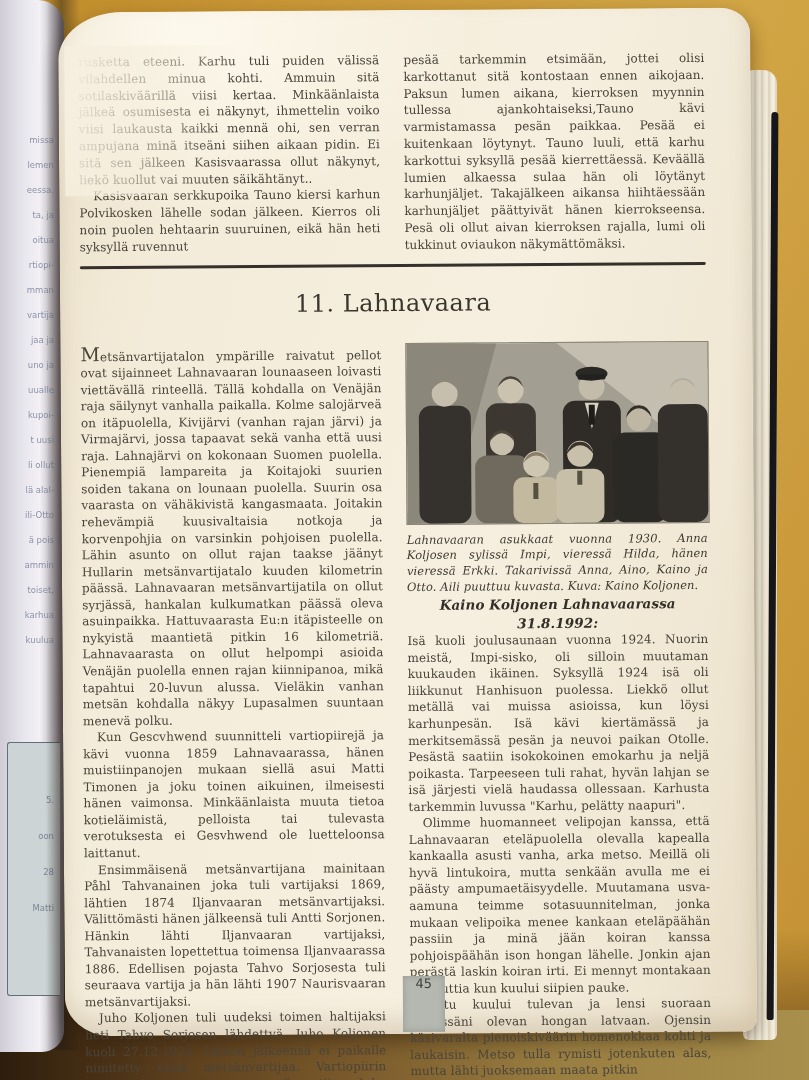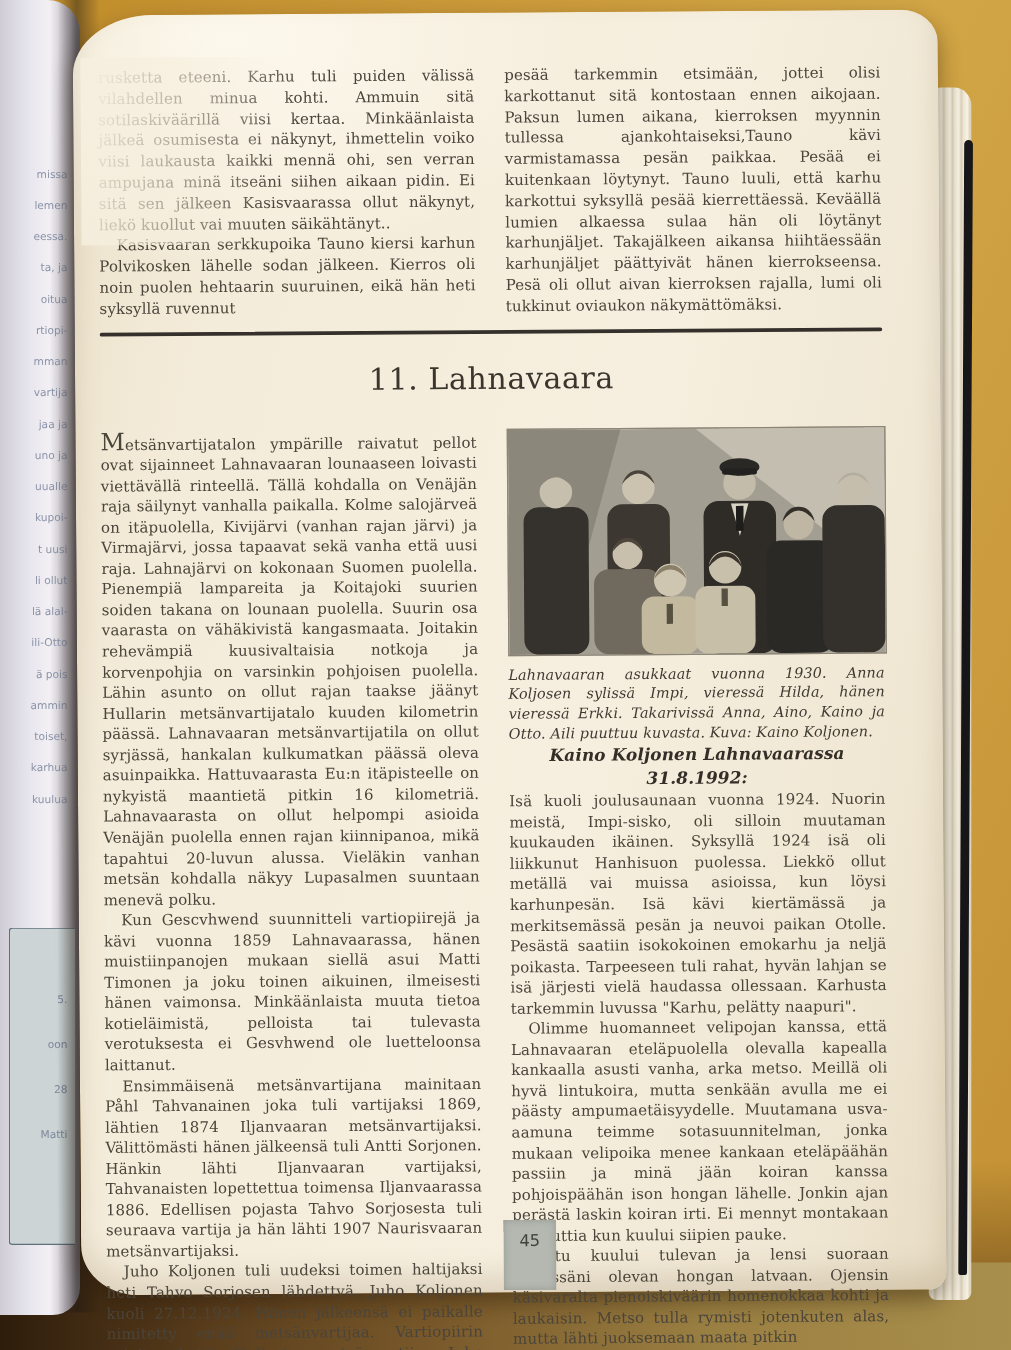--- a/index.html
+++ b/index.html
@@ -67,21 +67,21 @@
   
   .photo-frame{width:301px;height:180px;border:1px solid #8c8576;background:#aaa59a;
     box-shadow:0 0 0 2px #efe8d6 inset;margin-bottom:8px;}
   .photo-frame svg{display:block;width:100%;height:100%;}
   .caption{font-style:italic;font-size:11.5px;line-height:1.38;color:#3f3a32;margin:2px 0 14px 0;}
   .testimony-h{font-weight:bold;font-style:italic;font-size:13.5px;color:#332e27;margin:0 0 6px 0;
     text-align:center;}
   
   .page-tab{position:absolute;left:338px;top:966px;width:42px;height:56px;background:#b4b8b0;
     box-shadow:inset 0 0 6px rgba(90,95,88,.35);}
-  .page-tab span{display:block;text-align:center;margin-top:10px;font-size:13px;color:#3e423a;
+  .page-tab span{display:block;text-align:center;font-size:13px;color:#3e423a;
     font-family:"DejaVu Sans","Liberation Sans",sans-serif;}
 </style>
 </head>
 <body>
 
 <div class="desk"></div>
 <div class="desk-bottom"></div>
 
 <div class="page-stack"></div>
 <div class="cover-edge"></div>

